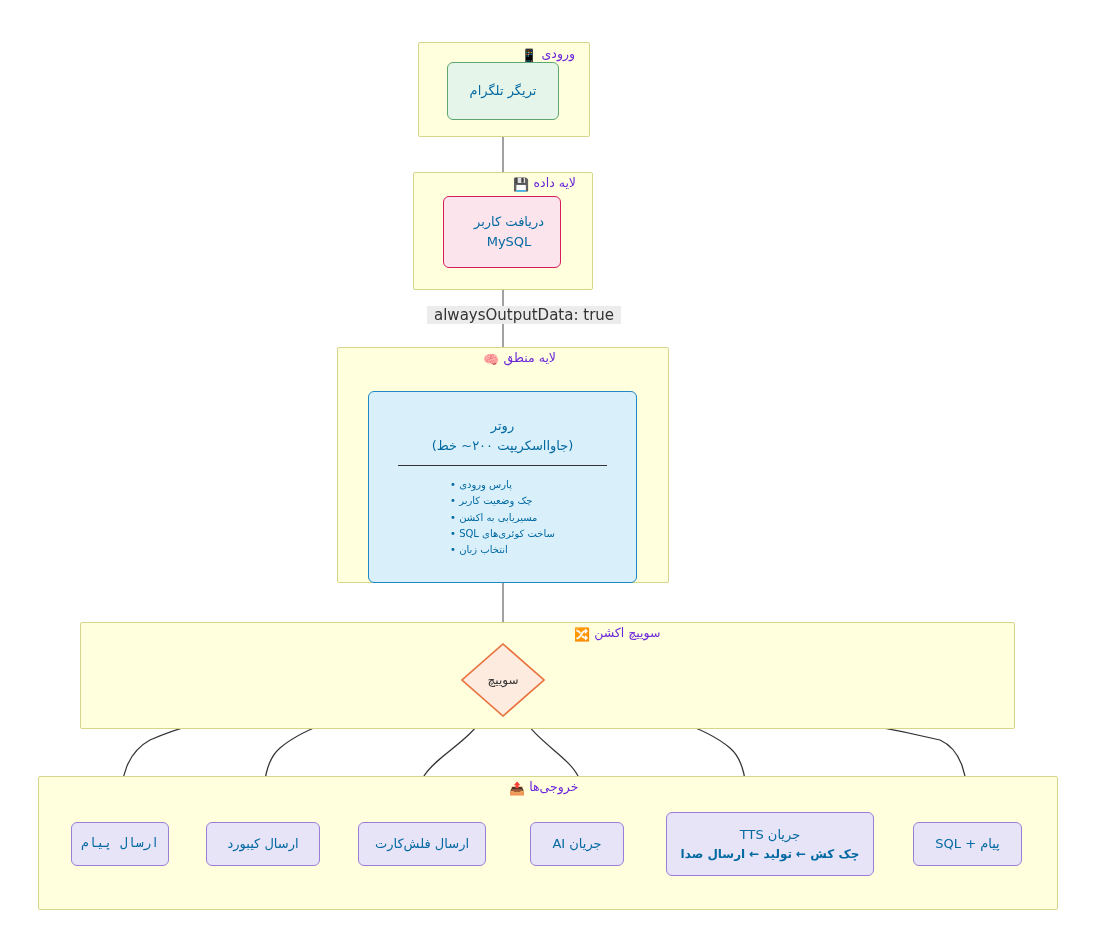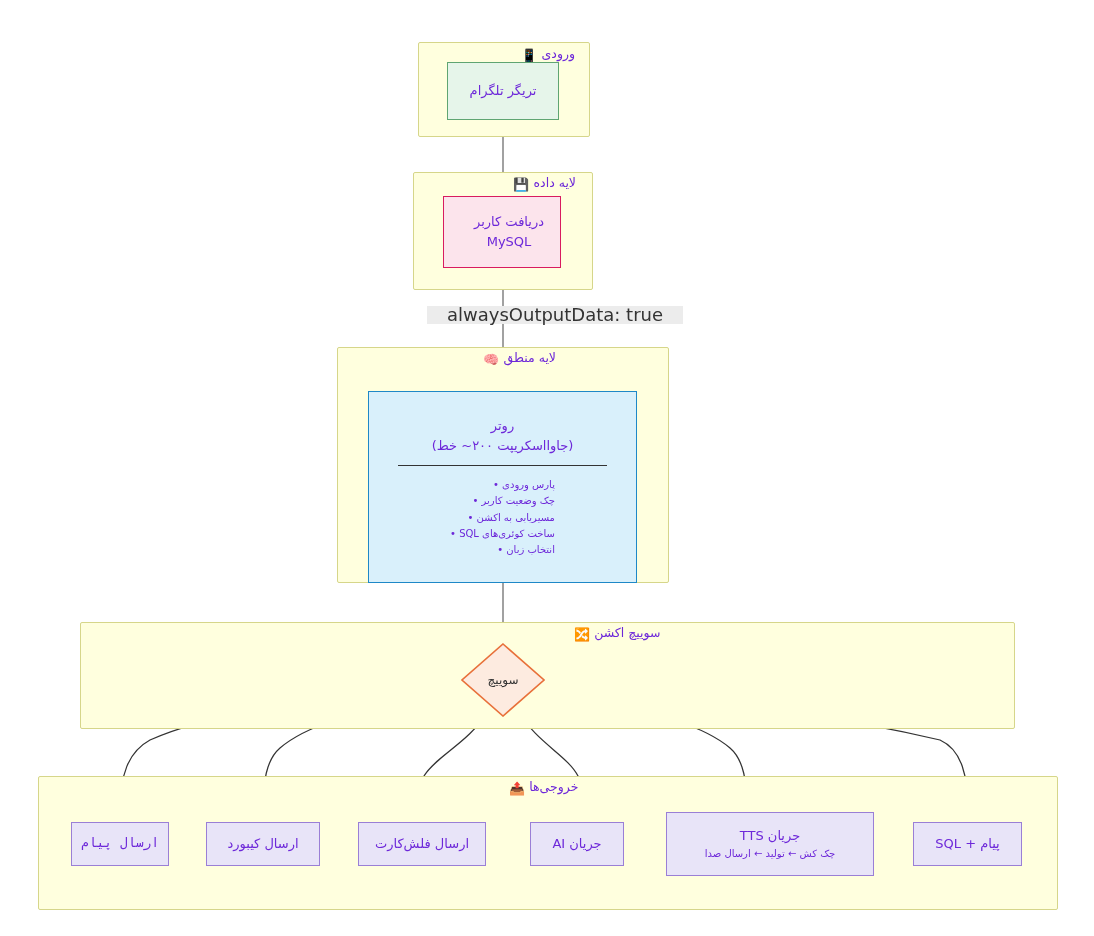--- a/index.html
+++ b/index.html
@@ -51,25 +51,25 @@
   }
 
   
   .node {
     position: absolute;
     box-sizing: border-box;
     display: flex;
     flex-direction: column;
     align-items: center;
     justify-content: center;
-    text-align: right;
+    text-align: left;
     font-size: 13px;
-    color: #6d28d9;
+    color: #0369a1;
     line-height: 1.55;
-    border-radius: 0;
+    border-radius: 6px;
     direction: rtl;
     unicode-bidi: plaintext;
   }
   .node .ln { display: block; white-space: nowrap; }
 
   .n-green  { background: #e6f5ea; border: 1.6px solid #5fa572; }
   .n-pink   { background: #fce4ec; border: 1.6px solid #d81b60; padding-left: 14px; }
   .n-blue   { background: #d9f0fb; border: 1.6px solid #1e88c7; }
   .n-lav    { background: #e8e4f8; border: 1.2px solid #9a7fd6; }
 
@@ -101,22 +101,22 @@
     direction: rtl;
     unicode-bidi: plaintext;
     white-space: nowrap;
   }
 
   
   .edge-label {
     position: absolute;
     background: #ececec;
     color: #333333;
-    font-size: 18px;
-    padding: 1px 20px;
+    font-size: 15px;
+    padding: 1px 7px;
     white-space: nowrap;
     direction: ltr;
     line-height: 16px;
   }
 </style>
 </head>
 <body>
 
 <div id="stage">
 
@@ -223,20 +223,20 @@
   <div class="node n-lav" style="left:358px; top:822px; width:128px; height:44px;">
     <span class="ln">ارسال فلش‌کارت</span>
   </div>
 
   <div class="node n-lav" style="left:530px; top:822px; width:94px; height:44px;">
     <span class="ln">جریان AI</span>
   </div>
 
   <div class="node n-lav" style="left:666px; top:812px; width:208px; height:64px;">
     <span class="ln">جریان TTS</span>
-    <span class="ln" style="font-size:10px;">چک کش ← تولید ← ارسال صدا</span>
+    <span class="ln" style="font-size:12px;font-weight:bold;">چک کش ← تولید ← ارسال صدا</span>
   </div>
 
   <div class="node n-lav" style="left:913px; top:822px; width:109px; height:44px;">
     <span class="ln">پیام + SQL</span>
   </div>
 
 </div>
 
 </body></html>

